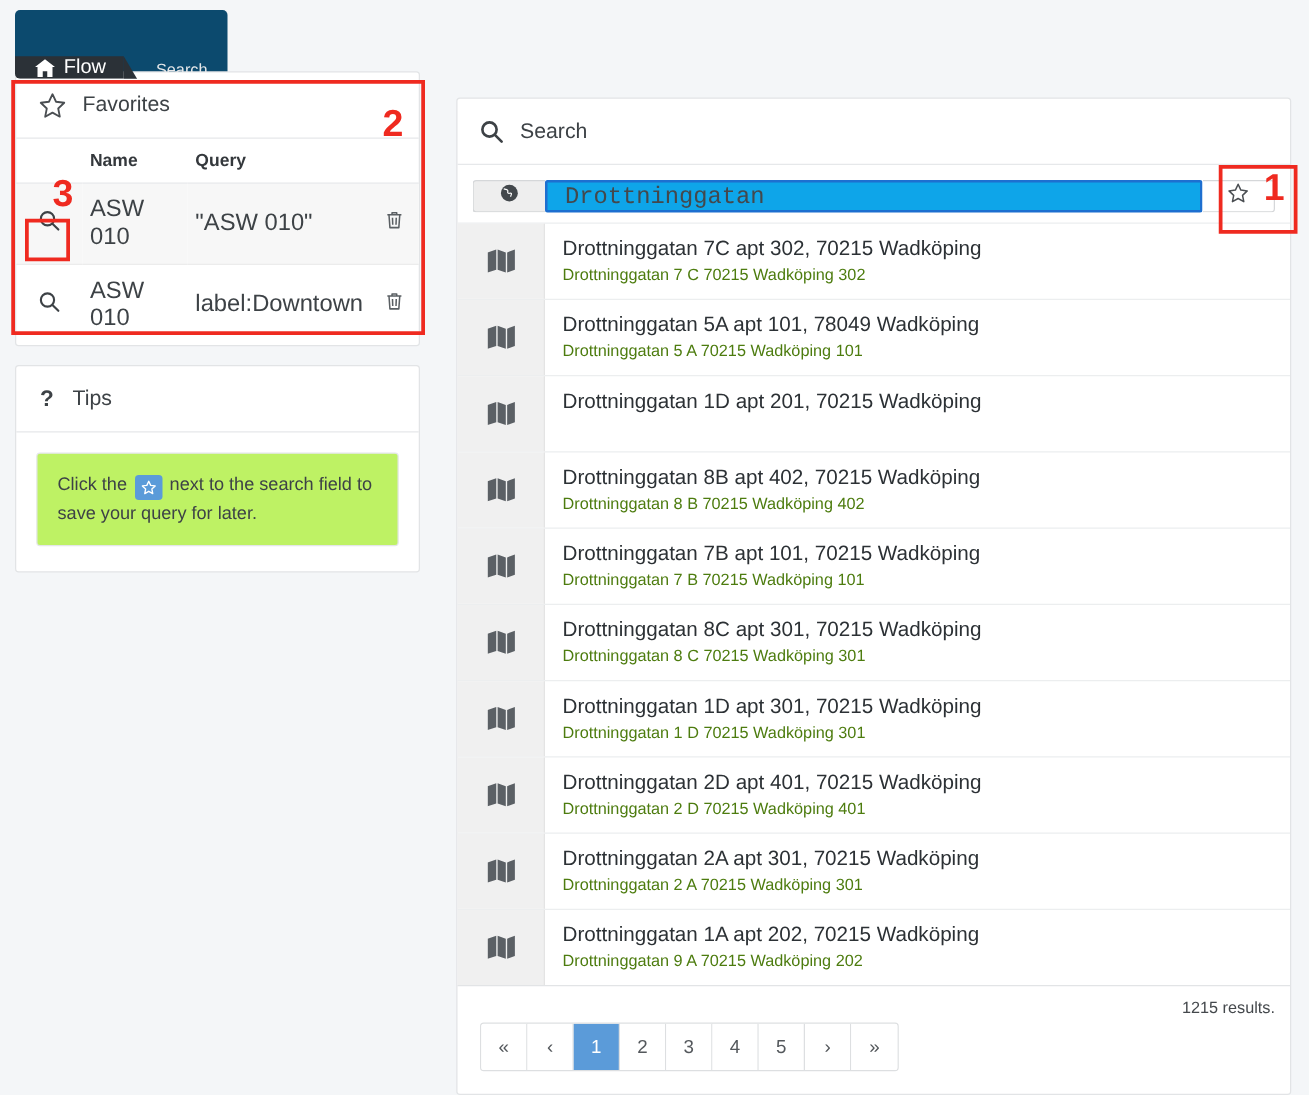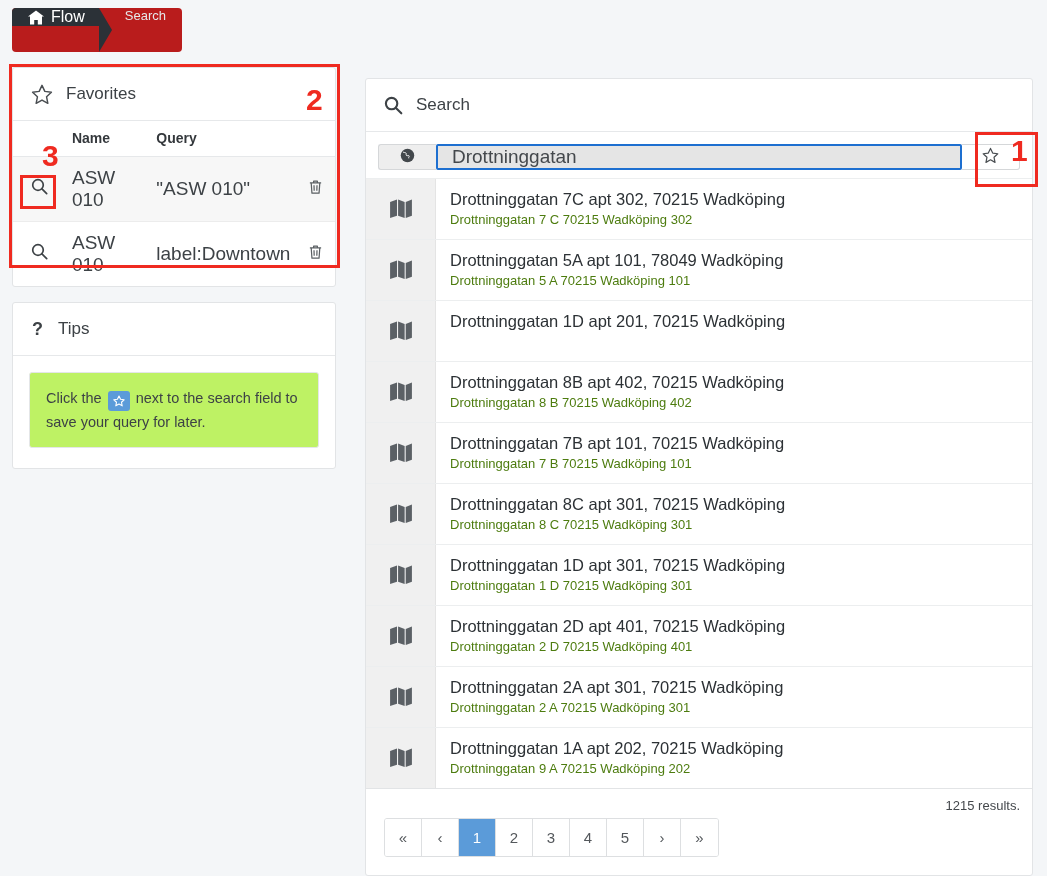--- a/index.html
+++ b/index.html
@@ -8,24 +8,24 @@
     width: 1047px; height: 876px;
     background: #f4f6f8;
     font-family: "Liberation Sans", sans-serif;
     color: #2f3337;
     overflow: hidden;
   }
 
   
   .breadcrumb-wrap {
     position: absolute; left: 12px; top: 8px;
-    height: 44px;
-    display: flex; align-items: flex-start;
+    height: 55px;
+    display: flex; align-items: flex-end;
     border-radius: 4px; overflow: hidden;
-    background: #b91c1c;
+    background: #0c4a6e;
   }
   .crumb-home {
     background: #2b3137;
     color: #ffffff;
     display: flex; align-items: center;
     padding: 0 14px 0 16px;
     font-size: 16px;
     position: relative;
     z-index: 2;
   }
@@ -39,21 +39,21 @@
     border-left: 13px solid #2b3137;
   }
   .crumb-current {
     color: #e6e8ea;
     display: flex; align-items: center;
     padding: 0 16px 0 26px;
     font-size: 13px;
   }
 
   
-  .left-col { position: absolute; left: 12px; top: 67px; width: 324px; }
+  .left-col { position: absolute; left: 12px; top: 57px; width: 324px; }
   .right-col { position: absolute; left: 365px; top: 78px; width: 668px; }
 
   .panel {
     background: #ffffff;
     border: 1px solid #e2e4e6;
     border-radius: 3px;
   }
   .panel-head {
     display: flex; align-items: center;
     height: 53px;
@@ -119,26 +119,26 @@
     background: #eeeeee;
     border: 1px solid #d5d7d9;
     border-right: none;
     border-radius: 3px 0 0 3px;
     display: flex; align-items: center; justify-content: center;
   }
   .search-input {
     flex: 1;
     border: 2px solid #1d6fd0;
     border-radius: 2px;
-    font-family: Liberation Sans, sans-serif;
+    font-family: Liberation Mono, monospace;
     font-size: 19px;
     color: #44484c;
     padding: 0 14px;
     outline: none;
-    background: #e5e5e5;
+    background: #0ea5e9;
     caret-color: #222;
   }
   .star-btn {
     width: 58px;
     background: #ffffff;
     border: 1px solid #d5d7d9;
     border-left: none;
     border-radius: 0 3px 3px 0;
     display: flex; align-items: center; justify-content: center;
     cursor: pointer;

